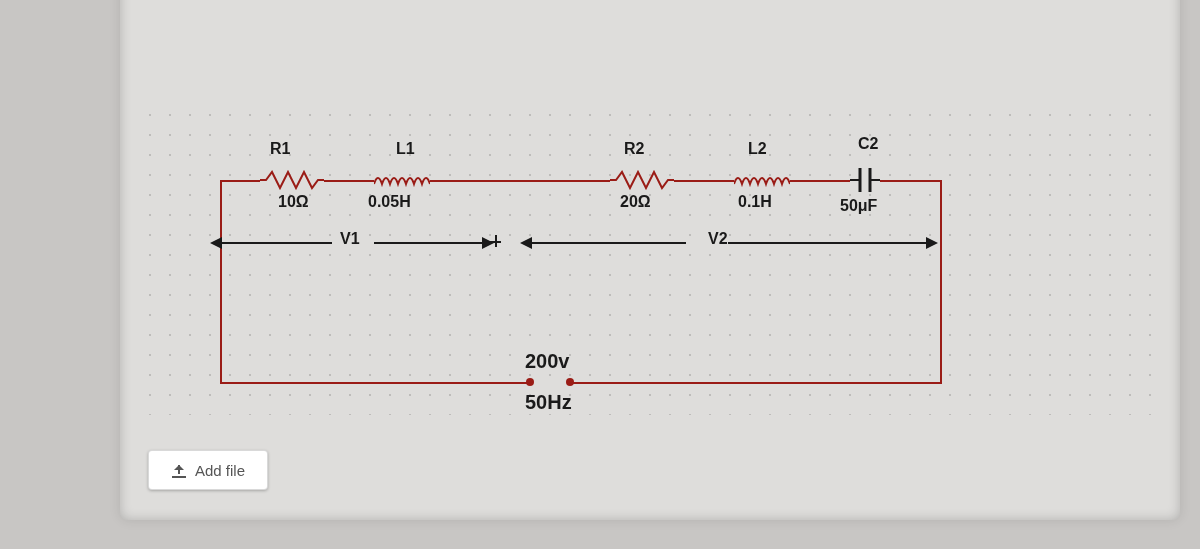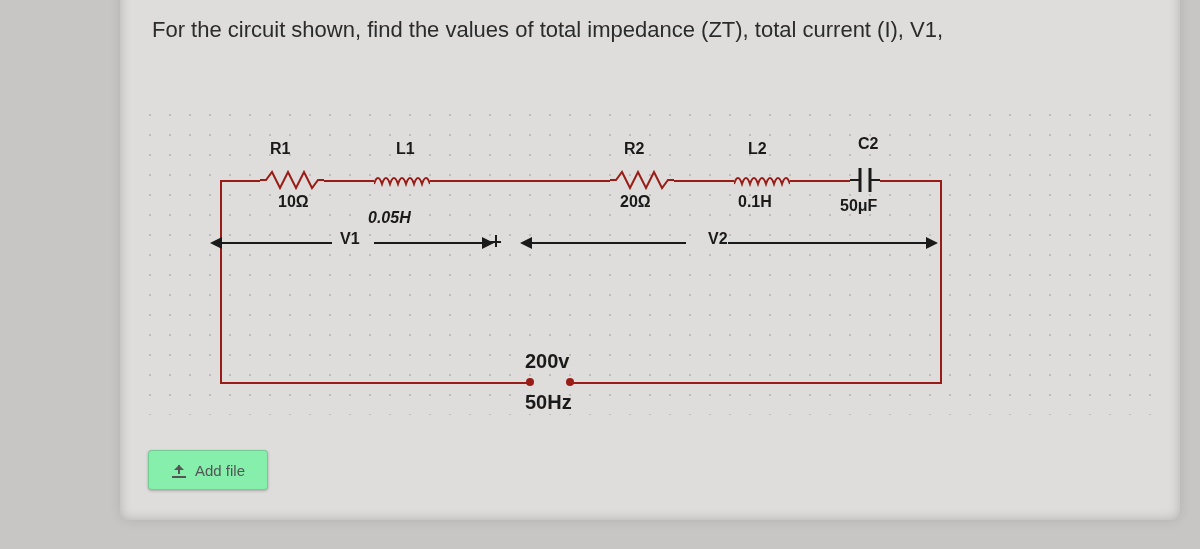--- a/index.html
+++ b/index.html
@@ -98,21 +98,21 @@
       width: 8px; height: 8px;
       background: #9a1c16;
       border-radius: 50%;
     }
     .add-file {
       position: absolute;
       top: 450px;
       left: 148px;
       width: 120px;
       height: 40px;
-      background: #86efac;
+      background: #ffffff;
       border-radius: 4px;
       border: 1px solid rgba(0,0,0,0.15);
       box-shadow: 0 1px 3px rgba(0,0,0,0.25);
       display: flex;
       align-items: center;
       justify-content: center;
       gap: 8px;
       color: #555;
       font-size: 15px;
       cursor: pointer;
@@ -150,21 +150,21 @@
     }
     .src-cross::before { left:-6px; top:0; width:12px; height:2px; }
     .src-cross::after  { left:0; top:-6px; width:2px; height:12px; }
   </style>
 </head>
 <body>
 
 <div class="page-bg"></div>
 
 <div class="question">
-  <span>For the circuit shown, find the values of total impedance (ZT), total current (I), V1,</span><br>
+  <br>
 </div>
 
 <div class="canvas">
   <div class="dot-grid"></div>
 
   <div class="wire h" style="left:80px; top:75px; width:40px;"></div>
 
   <div class="resistor" style="left:120px; top:65px;">
     <svg viewBox="0 0 64 20">
         <polyline points="0,10 6,10 12,2 20,18 28,2 36,18 44,2 52,18 58,10 64,10" fill="none" stroke="#9a1c16" stroke-width="2"></polyline>
@@ -209,21 +209,21 @@
 
   <div class="wire h" style="left:80px; top:277px; width:310px;"></div>
   <div class="wire h" style="left:430px; top:277px; width:372px;"></div>
   <div class="source-terminal" style="left:386px; top:273px;"></div>
   <div class="source-terminal" style="left:426px; top:273px;"></div>
 
   <div class="label" style="left:130px; top:35px;">R1</div>
   <div class="label" style="left:138px; top:88px;">10Ω</div>
 
   <div class="label" style="left:248px; top:35px;margin-left:8px;">L1</div>
-  <div class="label" style="left:228px; top:104px;font-style:italic;">0.05H</div>
+  <div class="label" style="left:228px; top:88px;">0.05H</div>
 
   <div class="label" style="left:484px; top:35px;">R2</div>
   <div class="label" style="left:480px; top:88px;">20Ω</div>
 
   <div class="label" style="left:608px; top:35px;">L2</div>
   <div class="label" style="left:598px; top:88px;">0.1H</div>
 
   <div class="label" style="left:718px; top:30px;">C2</div>
   <div class="label" style="left:700px; top:92px;">50μF</div>
 

